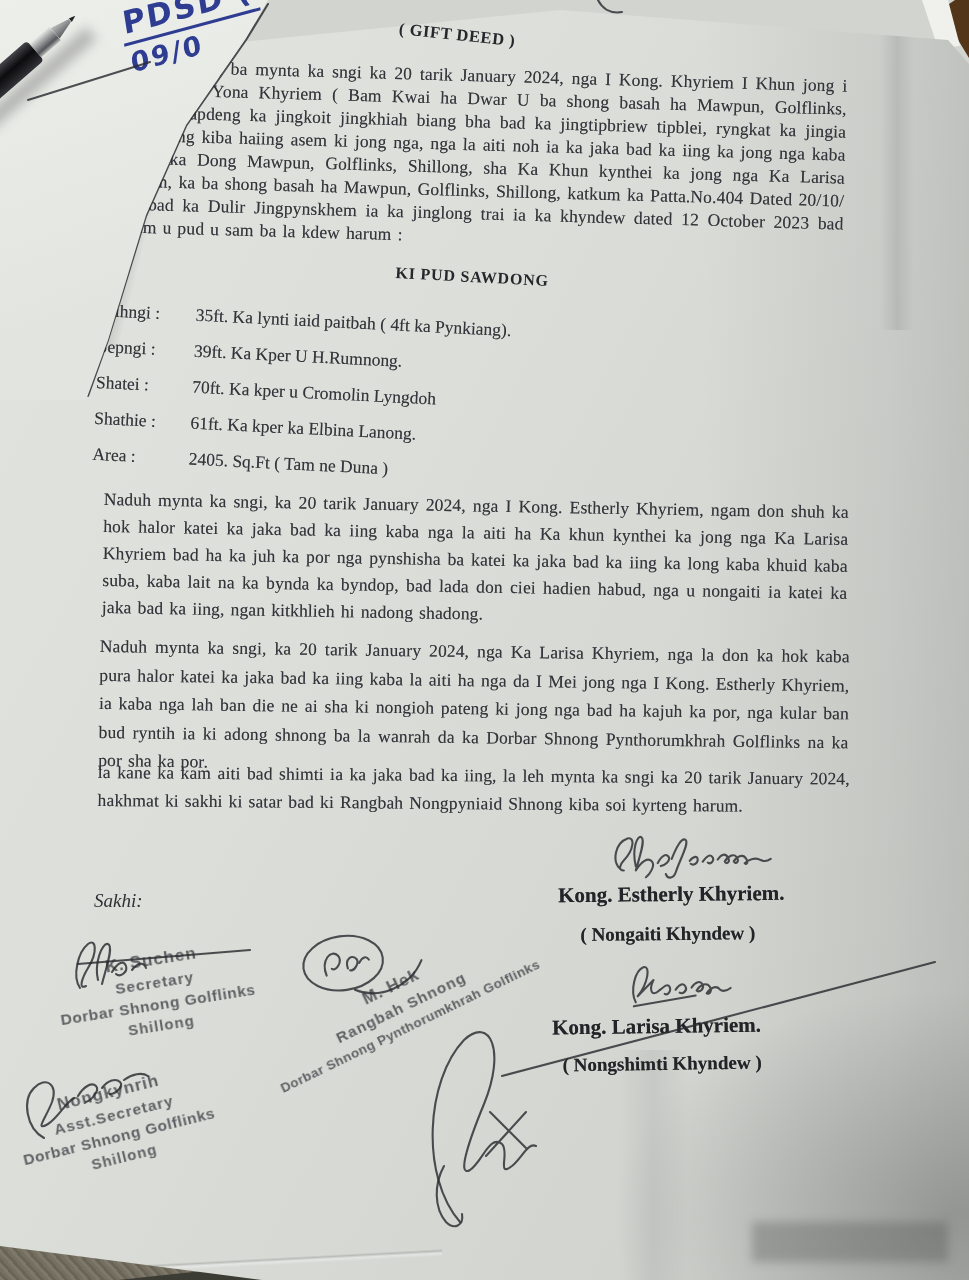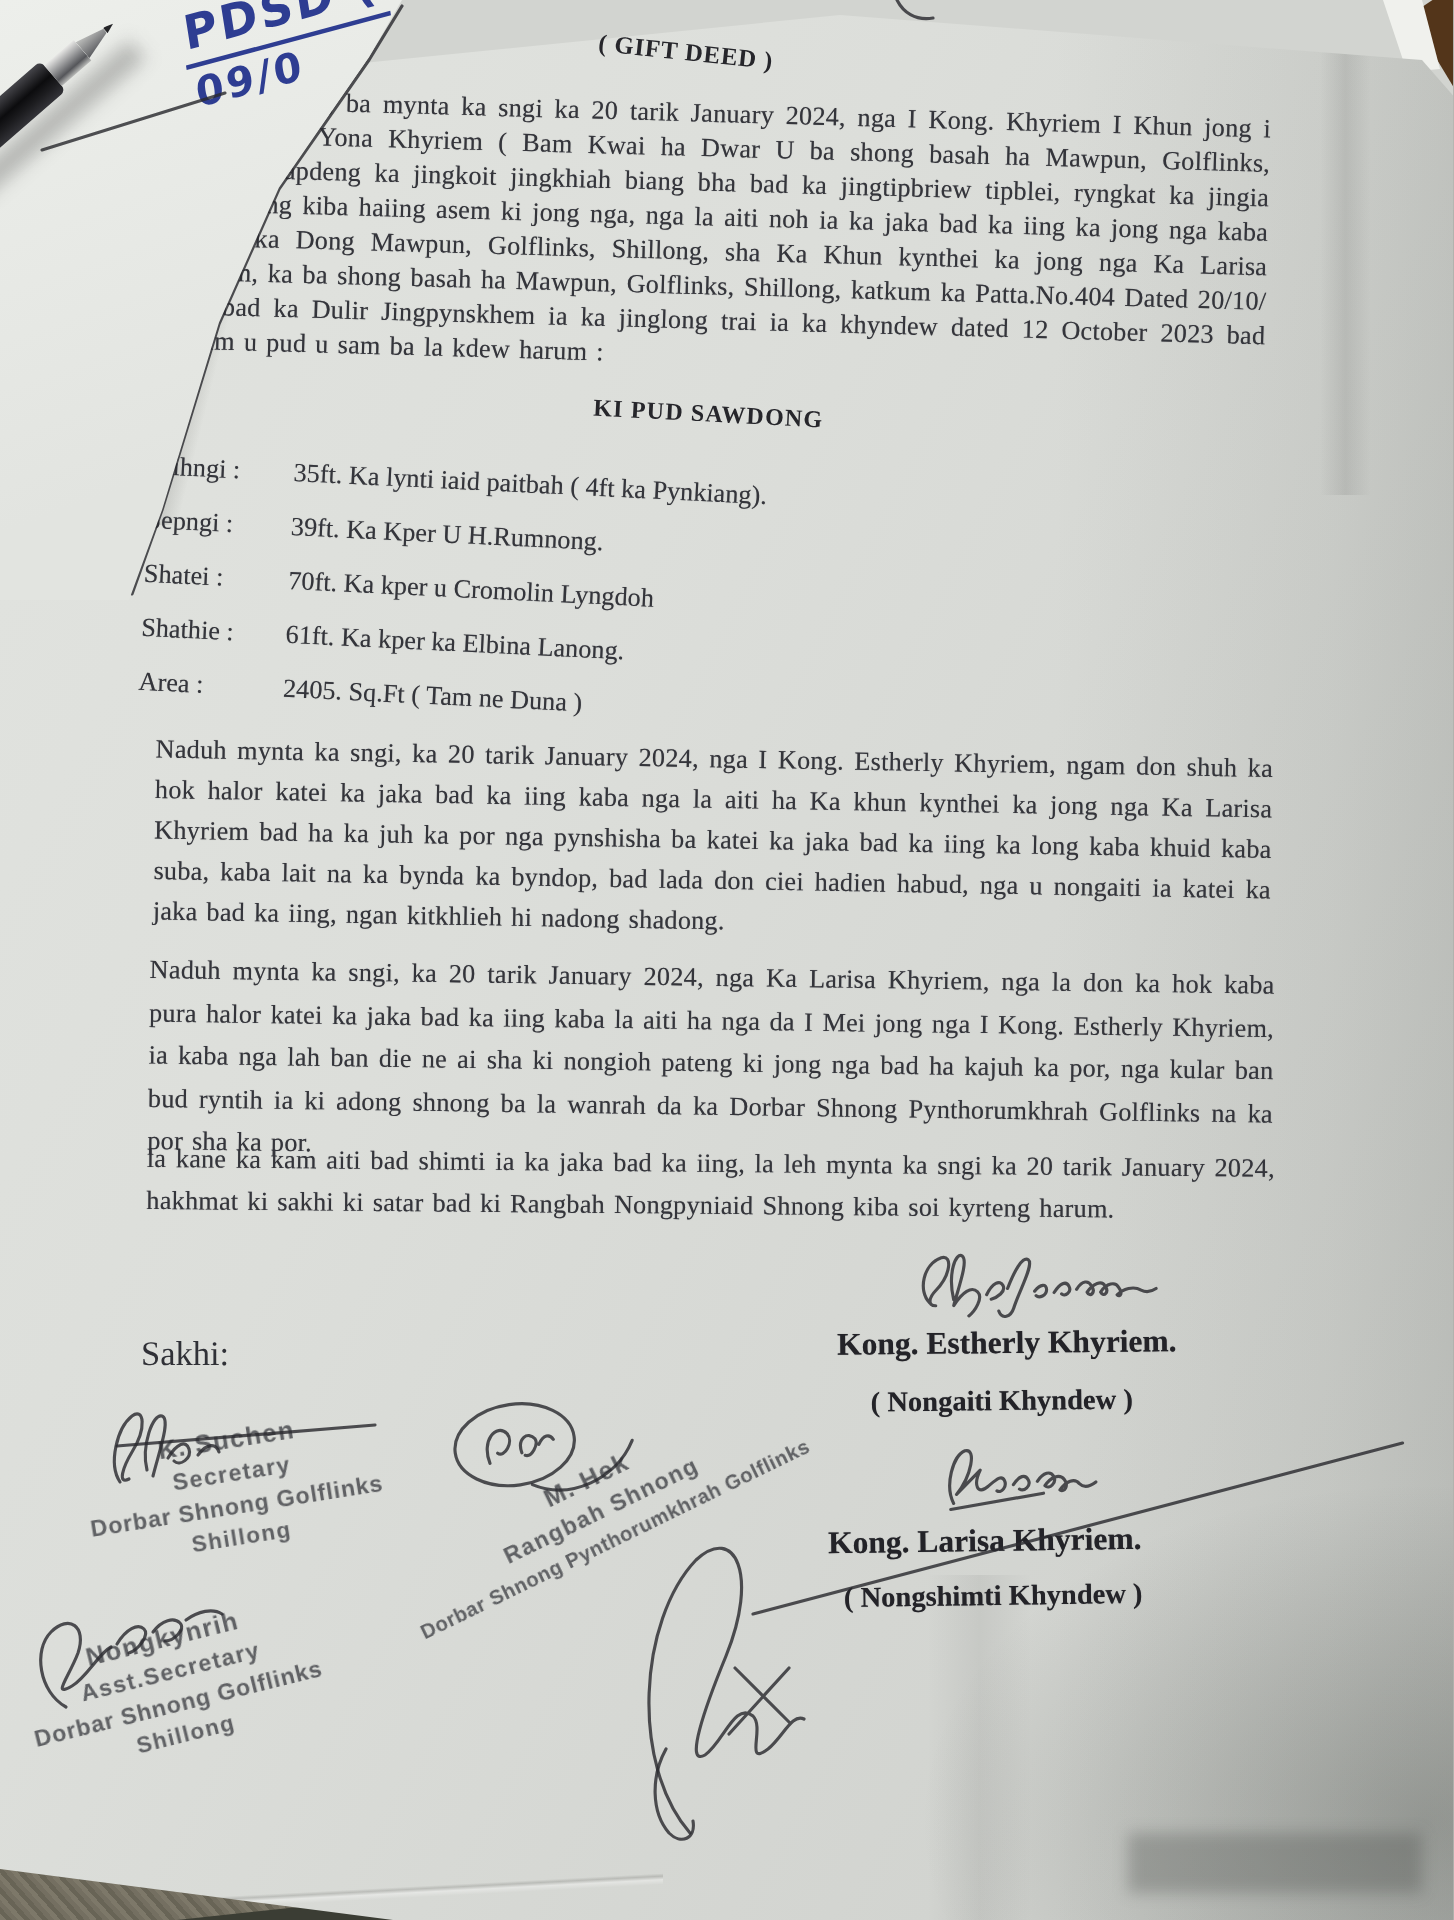--- a/index.html
+++ b/index.html
@@ -42,21 +42,21 @@
   .doc-title{font-weight:bold;font-size:16.5px;letter-spacing:.6px;color:#26262b;
     transform-origin:0 0;white-space:nowrap;}
   .para{font-size:17.5px;color:#34353b;text-align:justify;transform-origin:0 0;
     letter-spacing:.15px;word-spacing:1.5px;text-shadow:0 0 .5px rgba(52,53,60,.55);}
   .heading2{font-weight:bold;font-size:16px;letter-spacing:.8px;color:#26262b;
     transform-origin:0 0;white-space:nowrap;}
   .blist{transform-origin:0 0;}
   .brow{margin-bottom:15px;font-size:17.5px;color:#34353b;white-space:nowrap;
     text-shadow:0 0 .5px rgba(52,53,60,.5);}
   .blabel{display:inline-block;min-width:92px;}
-  .witness{font-size:23px;color:#30313700;color:#303137;}
+  .witness{font-size:19px;color:#30313700;color:#303137;font-style:italic;}
   .sig-name{font-weight:bold;font-size:21px;color:#232328;white-space:nowrap;
     text-shadow:0 0 .5px rgba(35,35,40,.6);}
   .sig-role{font-weight:bold;font-size:19px;color:#232328;white-space:nowrap;
     text-shadow:0 0 .5px rgba(35,35,40,.55);}
 
   
   .stamp{transform-origin:50% 50%;text-align:center;
     font-family:"Liberation Sans",sans-serif;font-weight:bold;
     color:rgba(62,63,68,.78);filter:blur(.4px);}
   .stamp .s1{font-size:17px;letter-spacing:1px;}

